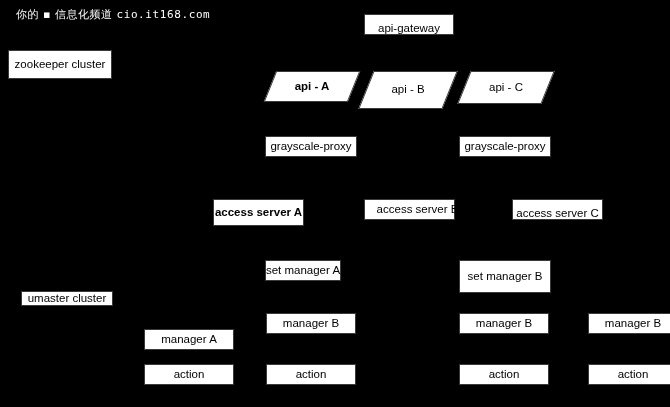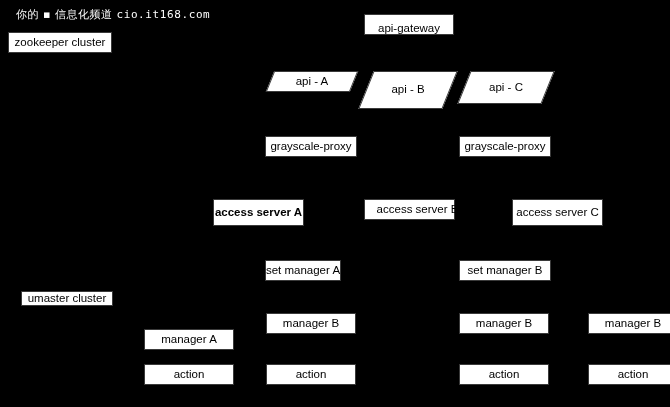--- a/index.html
+++ b/index.html
@@ -72,24 +72,24 @@
 <div id="canvas">
 
   <div class="watermark">
     <span>你的 ▪ 信息化频道</span><span class="wm-url">cio.it168.com</span>
   </div>
 
   <div id="nodes-layer">
       <div class="node" style="left: 356px; top: 14px; width: 90px; height: 21px; align-items: flex-end;">
         <span>api-gateway</span>
       </div>
-      <div class="node" style="left: 0px; top: 32px; width: 104px; height: 21px;">
+      <div class="node" style="left: 0px; top: 50px; width: 104px; height: 29px;">
         <span>zookeeper cluster</span>
       </div>
-      <div class="node skew" style="left: 262px; top: 71px; width: 84px; height: 21px;">
+      <div class="node skew" style="left: 262px; top: 71px; width: 84px; height: 31px; font-weight: bold;">
         <div class="skew-body"></div>
         <span class="skew-label">api - A</span>
       </div>
       <div class="node skew" style="left: 358px; top: 71px; width: 84px; height: 38px;">
         <div class="skew-body"></div>
         <span class="skew-label">api - B</span>
       </div>
       <div class="node skew" style="left: 456px; top: 71px; width: 84px; height: 33px;">
         <div class="skew-body"></div>
         <span class="skew-label">api - C</span>
@@ -99,27 +99,27 @@
       </div>
       <div class="node" style="left: 451px; top: 136px; width: 92px; height: 21px;">
         <span>grayscale-proxy</span>
       </div>
       <div class="node" style="left: 205px; top: 199px; width: 91px; height: 27px; font-weight: bold;">
         <span>access server A</span>
       </div>
       <div class="node" style="left: 356px; top: 199px; width: 91px; height: 21px; padding-left: 16px;">
         <span>access server B</span>
       </div>
-      <div class="node" style="left: 504px; top: 199px; width: 91px; height: 27px;">
+      <div class="node" style="left: 504px; top: 199px; width: 91px; height: 21px; align-items: flex-end;">
         <span>access server C</span>
       </div>
       <div class="node" style="left: 257px; top: 260px; width: 76px; height: 21px;">
         <span>set manager A</span>
       </div>
-      <div class="node" style="left: 451px; top: 260px; width: 92px; height: 21px;">
+      <div class="node" style="left: 451px; top: 260px; width: 92px; height: 33px;">
         <span>set manager B</span>
       </div>
       <div class="node" style="left: 13px; top: 291px; width: 92px; height: 15px;">
         <span>umaster cluster</span>
       </div>
       <div class="node" style="left: 136px; top: 329px; width: 90px; height: 21px;">
         <span>manager A</span>
       </div>
       <div class="node" style="left: 258px; top: 313px; width: 90px; height: 21px;">
         <span>manager B</span>

